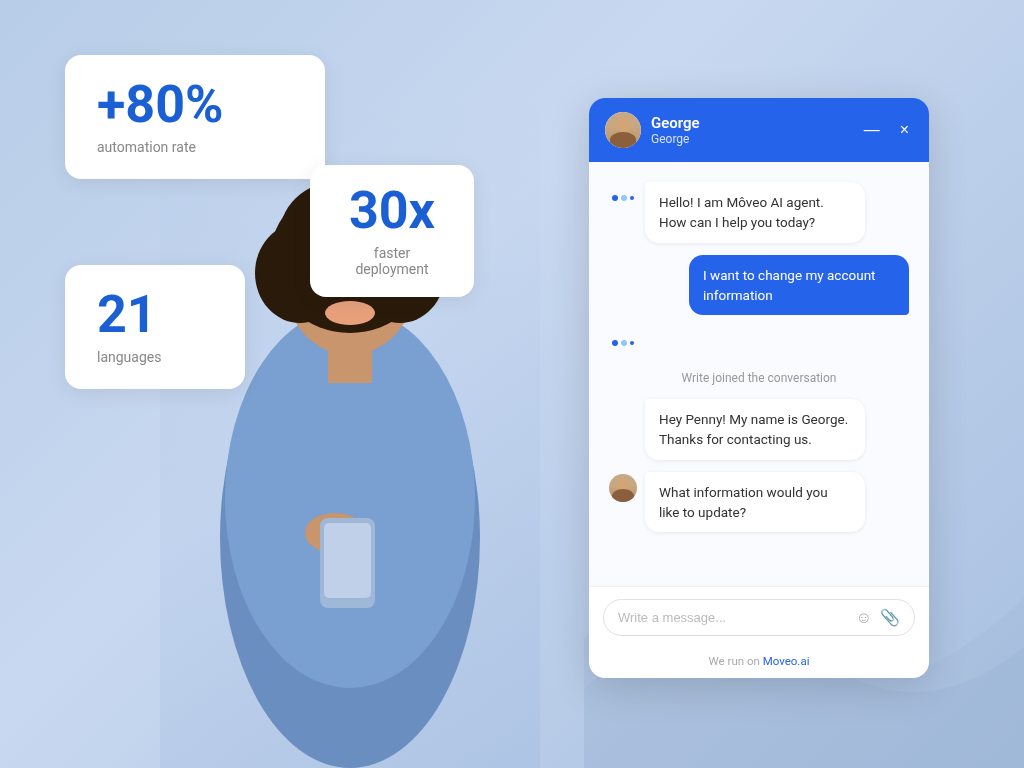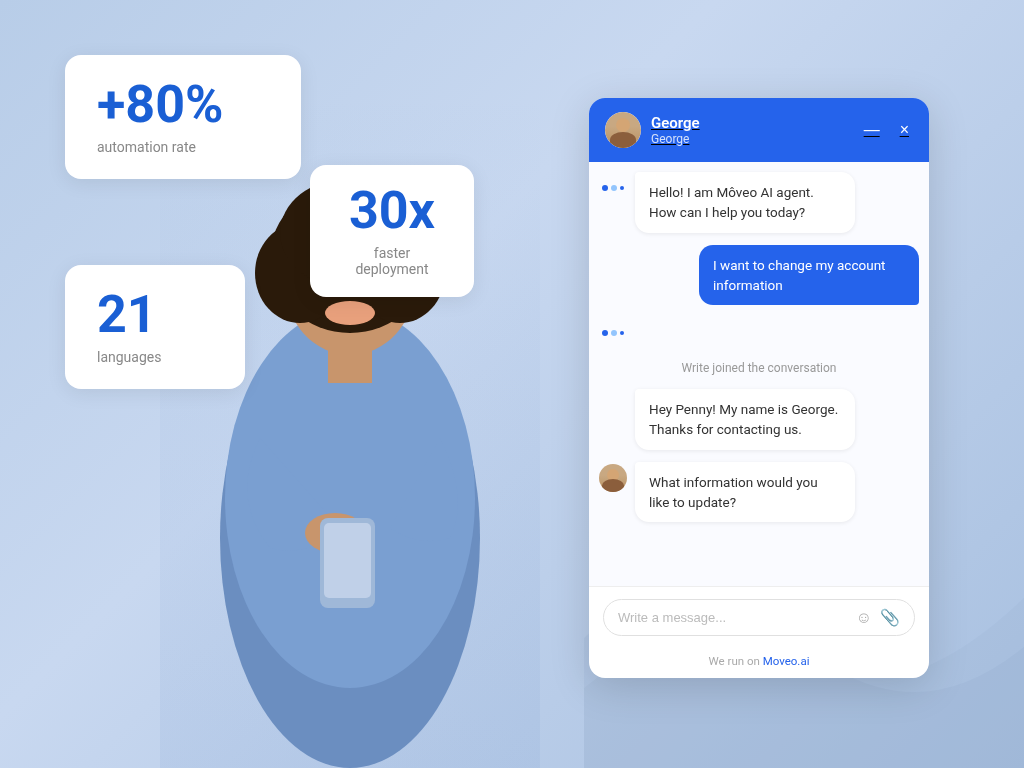--- a/index.html
+++ b/index.html
@@ -36,21 +36,21 @@
 
     
     .stat-card-1 {
       position: absolute;
       top: 55px;
       left: 65px;
       background: white;
       border-radius: 16px;
       padding: 24px 32px;
       box-shadow: 0 4px 20px rgba(0,0,0,0.08);
-      width: 236px;
+      width: 260px;
     }
 
     .stat-card-2 {
       position: absolute;
       top: 165px;
       left: 310px;
       background: white;
       border-radius: 16px;
       padding: 20px 28px;
       box-shadow: 0 4px 20px rgba(0,0,0,0.08);
@@ -97,21 +97,20 @@
       overflow: hidden;
       height: 580px;
     }
 
     .chat-header {
       background: #2563eb;
       padding: 14px 16px;
       display: flex;
       align-items: center;
       gap: 10px;
-      text-decoration: underline;
     }
 
     .chat-avatar {
       width: 36px;
       height: 36px;
       border-radius: 50%;
       background: #e0e8f8;
       overflow: hidden;
       flex-shrink: 0;
       display: flex;
@@ -177,21 +176,21 @@
       cursor: pointer;
       font-size: 16px;
       background: none;
       border: none;
       padding: 2px 4px;
     }
 
     .chat-messages {
       flex: 1;
       overflow-y: auto;
-      padding: 10px;
+      padding: 20px;
       display: flex;
       flex-direction: column;
       gap: 12px;
       background: #fafbff;
     }
 
     .msg-row {
       display: flex;
       align-items: flex-start;
       gap: 8px;

